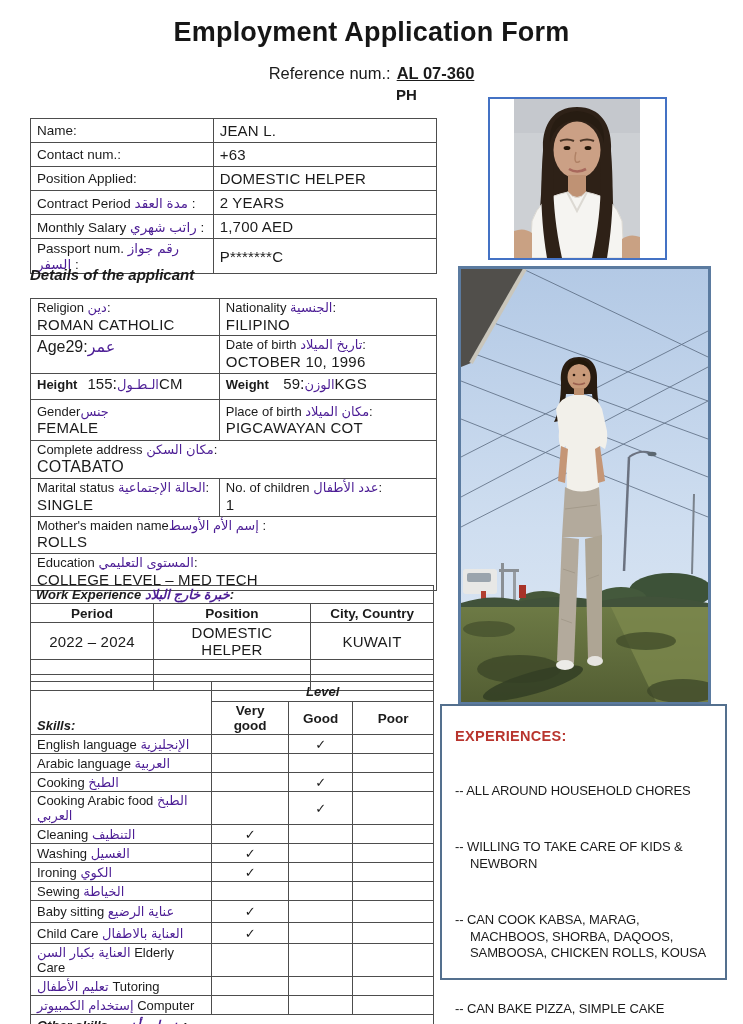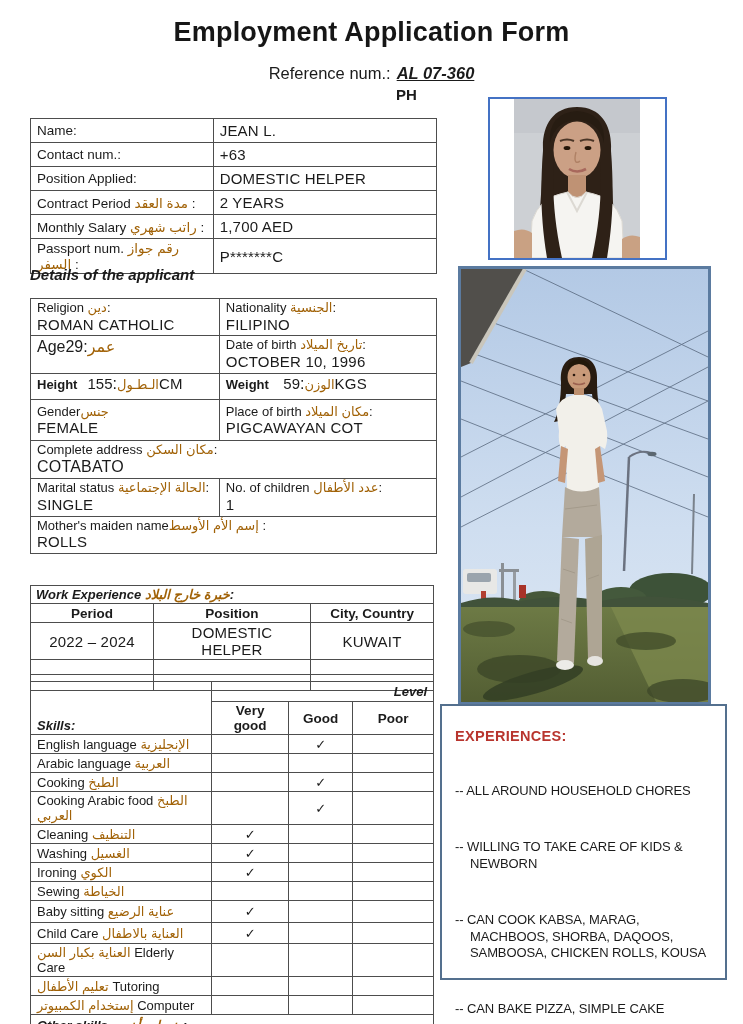--- a/index.html
+++ b/index.html
@@ -6,27 +6,27 @@
   html,body { background:#ffffff; }
   .page {
     position:relative; width:743px; height:1024px; background:#fff;
     font-family:"Liberation Sans","DejaVu Sans",sans-serif; color:#1b1b1b;
     overflow:hidden;
   }
   
   .title { position:absolute; top:17px; left:0; width:743px; text-align:center;
            font-size:27px; font-weight:600; color:#161616; letter-spacing:.2px; }
   .refline { position:absolute; top:64px; left:0; width:743px; text-align:center; font-size:16.5px; }
-  .refline .refval { font-weight:600; text-decoration:underline; margin-left:6px;font-style:italic; }
+  .refline .refval { font-weight:600; text-decoration:underline; margin-left:6px; }
   .country { position:absolute; top:86px; left:396px; font-size:15px; font-weight:600; }
 
   
   table { border-collapse:collapse; table-layout:fixed; }
   td { border:1px solid #4d4d4d; vertical-align:top; padding:1px 6px; overflow:hidden; }
-  .ar { color:#a16207; }
+  .ar { color:#4c1d95; }
   .bi { font-weight:700; font-style:italic; }
   .lbl { font-size:13px; line-height:1.2; }
   .val { font-size:15px; line-height:1.25; letter-spacing:.2px; }
 
   
   .atable { position:absolute; left:30px; top:118px; width:407px; }
   .atable td { vertical-align:middle; }
   .atable tr { height:24px; }
   .alab { font-size:13.5px; }
   .aval { font-size:15px; letter-spacing:.2px; }
@@ -44,21 +44,21 @@
   .wtable { position:absolute; left:30px; top:585px; width:404px; }
   .wtable .wh td { font-size:13px; padding:1px 5px; }
   .wtable .wcols td { text-align:center; font-weight:700; font-size:13.5px; height:19px; vertical-align:middle; }
   .wtable .wval td { text-align:center; font-size:15px; height:21px; vertical-align:middle; letter-spacing:.2px; }
   .wtable .wempty td { height:15px; }
 
   
   .stable { position:absolute; left:30px; top:681px; width:404px; }
   .stable td { font-size:13px; }
   .skhead { vertical-align:bottom; font-size:13.5px; }
-  .lvlcell { text-align:right; font-style:italic; font-weight:600; height:20px; vertical-align:middle; font-size:13.5px; }
+  .lvlcell { text-align:center; font-style:italic; font-weight:600; height:20px; vertical-align:middle; font-size:13.5px; }
   .scols td { text-align:center; font-weight:700; font-size:13.5px; height:20px; vertical-align:middle; font-style:normal; }
   .srow td { height:19px; vertical-align:middle;border-radius:7px; }
   .chk { text-align:center; font-size:13px; }
   .othrow td { height:21px; vertical-align:middle; }
 
   
   .portrait { position:absolute; left:488px; top:97px; width:179px; height:163px;
               border:2px solid #4472c4; background:#fff; }
   .fullbody { position:absolute; left:458px; top:266px; width:253px; height:439px;
               border:3px solid #5b7ba0; background:#bcd0e8; }
@@ -169,20 +169,26 @@
       </td>
       <td>
         <div class="lbl"><span>No. of children</span> <span class="ar">عدد الأطفال</span><span>:</span></div>
         <div class="val">1</div>
       </td>
     </tr>
     <tr style="height:34px">
       <td colspan="2">
         <div class="lbl"><span>Mother's maiden name</span><span class="ar">إسم الأم الأوسط</span><span> :</span></div>
         <div class="val">ROLLS</div>
+      </td>
+    </tr>
+    <tr style="height:34px">
+      <td colspan="2">
+        <div class="lbl"><span>Education</span> <span class="ar">المستوى التعليمي</span><span>:</span></div>
+        <div class="val">COLLEGE LEVEL – MED TECH</div>
       </td>
     </tr>
   </tbody>
     </table>
 
   <table class="wtable">
     <colgroup>
         <col style="width:30.5%">
         <col style="width:39%">
         <col>

